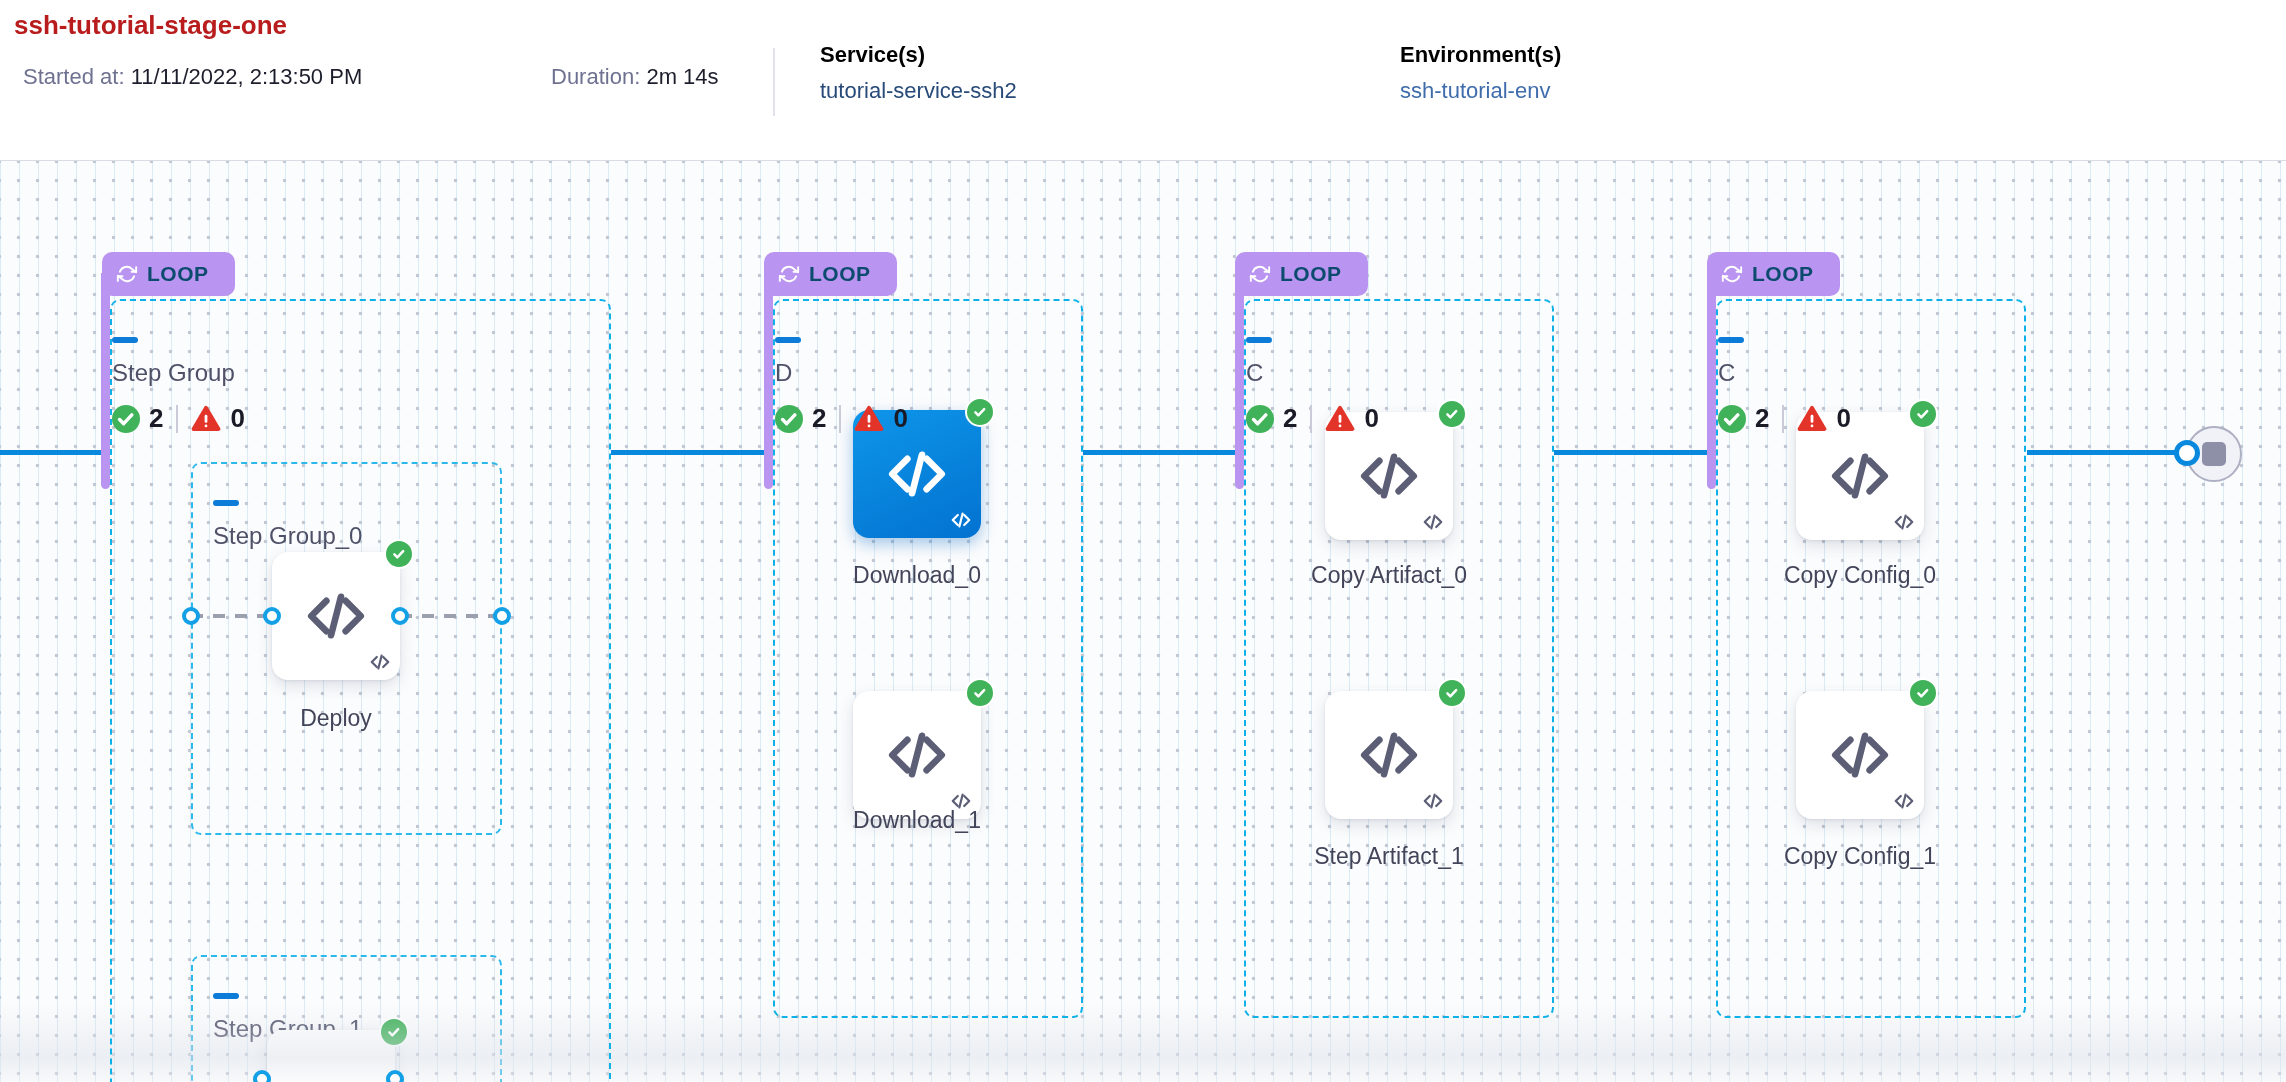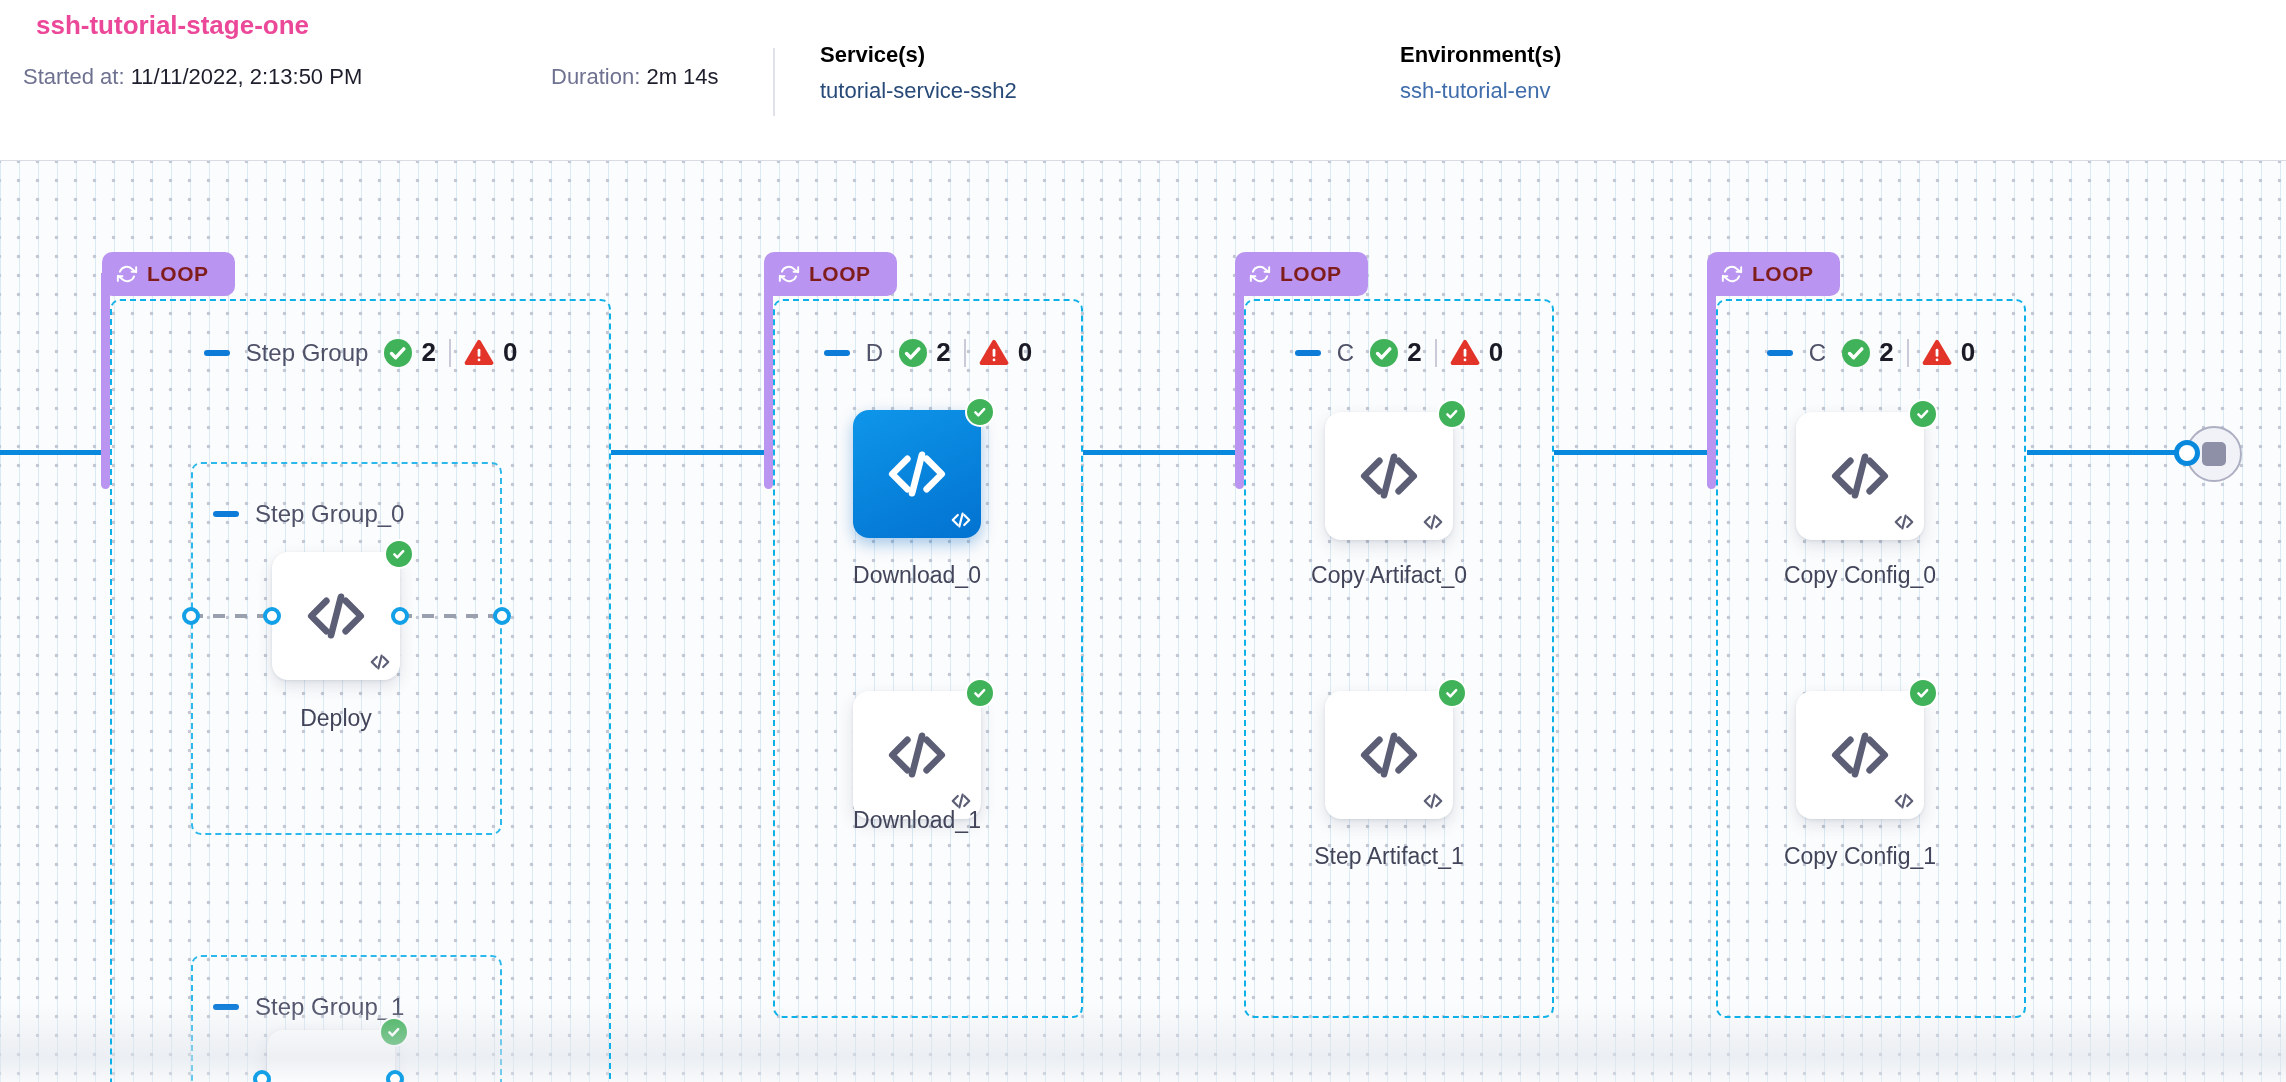--- a/index.html
+++ b/index.html
@@ -3,21 +3,21 @@
 <meta charset="utf-8">
 <style>
   * { margin:0; padding:0; box-sizing:border-box; }
   html,body { width:2286px; height:1082px; overflow:hidden; background:#fff;
               font-family:"Liberation Sans","DejaVu Sans",sans-serif; }
   #app { position:relative; width:2286px; height:1082px; }
 
   
   #header { position:absolute; left:0; top:0; width:2286px; height:161px; background:#fff;
             border-bottom:1px solid #d9dbe5; z-index:5; }
-  .h-title { position:absolute; left:36px; top:10px; font-size:26px; font-weight:700; color:#ec4899; }
+  .h-title { position:absolute; left:14px; top:10px; font-size:26px; font-weight:700; color:#b91c1c; }
   .h-meta  { position:absolute; top:64px; font-size:22px; color:#1d1e2c; }
   .h-meta .lbl { color:#6e7190; }
   .h-sect-lbl { position:absolute; top:42px; font-size:22px; font-weight:700; color:#000000; }
   .h-link { position:absolute; top:78px; font-size:22px; cursor:pointer; text-decoration:none; }
   #svc-link { color:#274a78; }
   #env-link { color:#3f6cab; }
   .h-div { position:absolute; left:773px; top:48px; width:2px; height:68px; background:#e0e1ea; }
 
   
   #canvas { position:absolute; left:0; top:161px; width:2286px; height:921px; overflow:hidden;
@@ -29,31 +29,31 @@
     background-position:0 0, 9px 10px;
     cursor:grab; }
   .bottom-fade { position:absolute; left:0; bottom:0; width:100%; height:80px; pointer-events:none;
     background:linear-gradient(180deg, rgba(238,241,245,0) 0%, rgba(222,227,234,0.55) 70%, rgba(240,242,246,0.25) 100%); }
 
   
   .cline { position:absolute; height:5px; top:289px; background:#0989de; }
 
   
   .badge { position:absolute; top:91px; width:133px; height:44px; background:#b994f0; border-radius:10px;
-           display:flex; align-items:center; padding-left:14px; gap:9px; color:#7f1d1d; cursor:pointer; z-index:3; }
+           display:flex; align-items:center; padding-left:14px; gap:9px; color:#0c4a6e; cursor:pointer; z-index:3; }
   .badge span { font-size:21px; font-weight:700; letter-spacing:0.5px; }
   .rail { position:absolute; top:112px; width:9px; height:216px; background:#b994f0;
           border-radius:0 0 8px 8px; z-index:2; }
 
   
   .gbox { position:absolute; top:138px; border:2px dashed #0db1e8; border-radius:10px; z-index:1; }
   .inbox { position:absolute; border:2px dashed #2cb8ea; border-radius:10px; }
 
-  .gheader { position:absolute; left:0; top:36px; width:100%; display:flex; align-items:center;
-             justify-content:center; gap:16px; }
+  .gheader { position:absolute; left:0; top:36px; width:100%; display:flex; align-items:flex-start;
+             justify-content:center; gap:16px;flex-direction:column; }
   .gheader.left { justify-content:flex-start; padding-left:20px; }
   .minus { width:26px; height:6px; border-radius:3px; background:#0d7bd8; cursor:pointer; flex:0 0 auto; }
   .gtitle { font-size:24px; color:#4e5168; white-space:nowrap; }
   .chip { display:flex; align-items:center; gap:9px; }
   .count { font-size:26px; font-weight:600; color:#1a1b26; }
   .vdiv { width:2px; height:28px; background:#c9cbd8; margin:0 4px; }
 
   
   .tile { position:absolute; width:128px; height:128px; background:#fff; border-radius:16px;
           box-shadow:0 6px 16px rgba(45,55,90,0.14), 0 1px 3px rgba(45,55,90,0.10);

